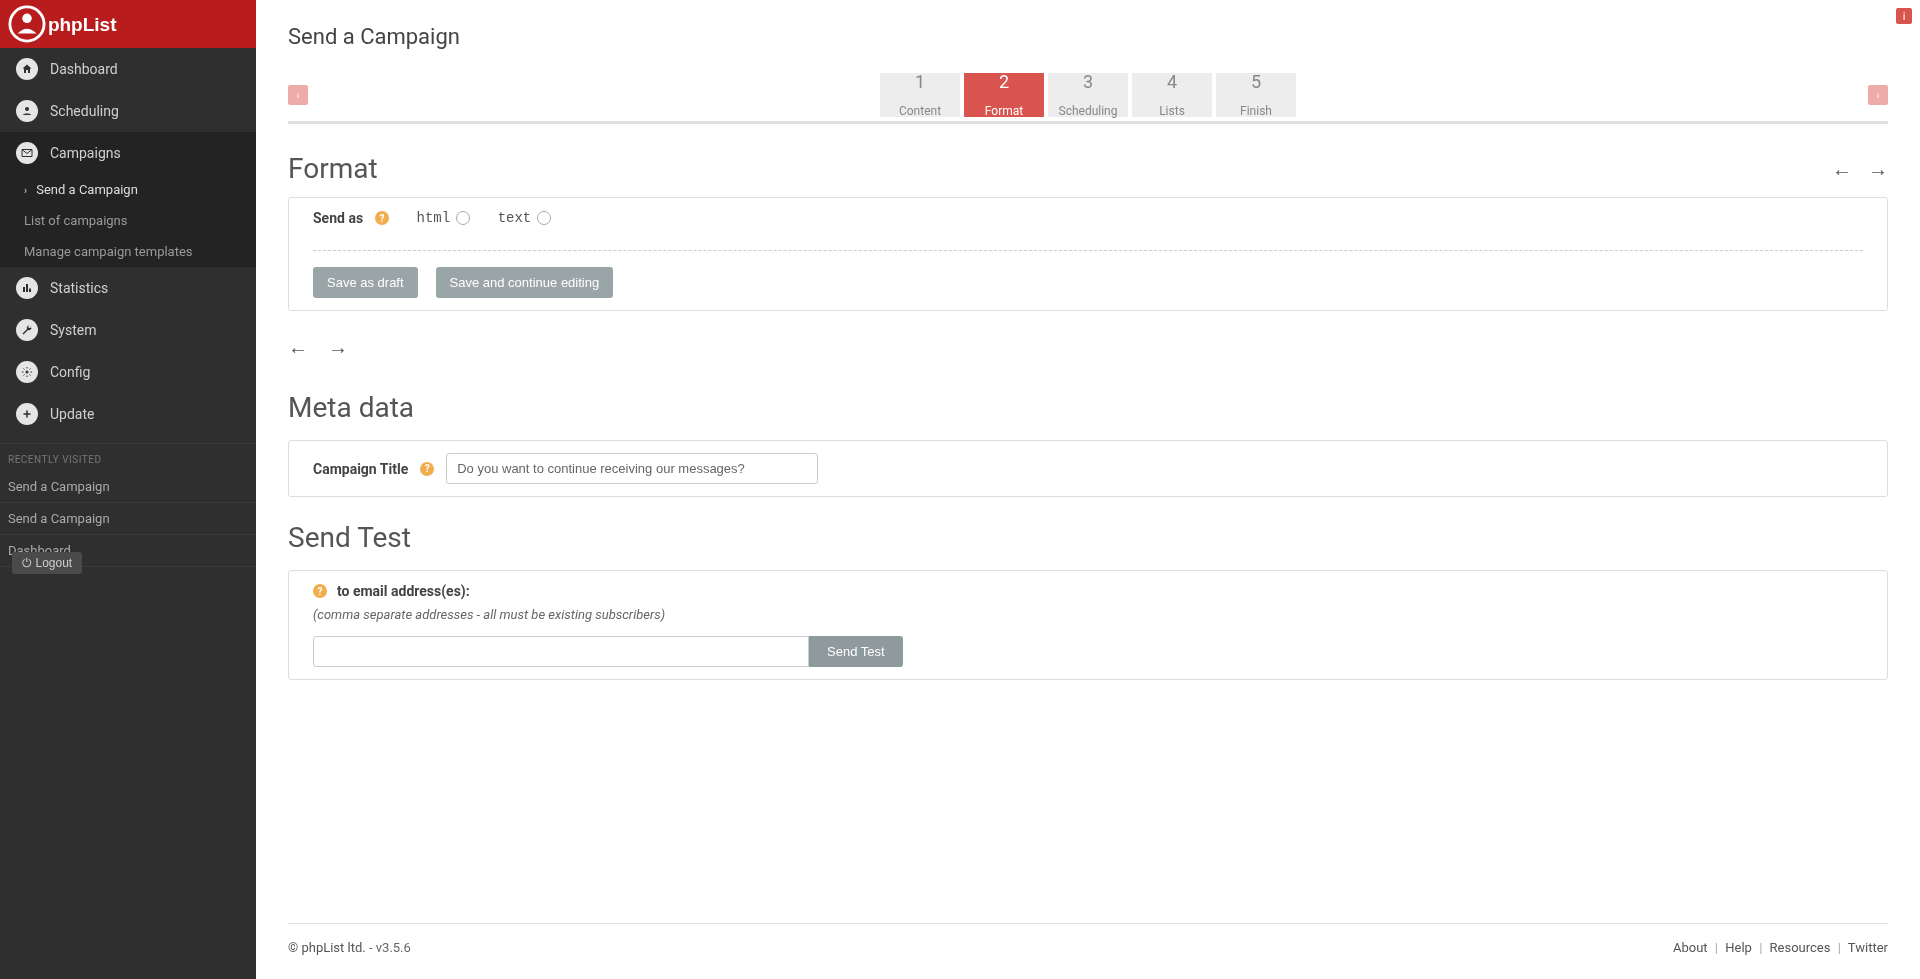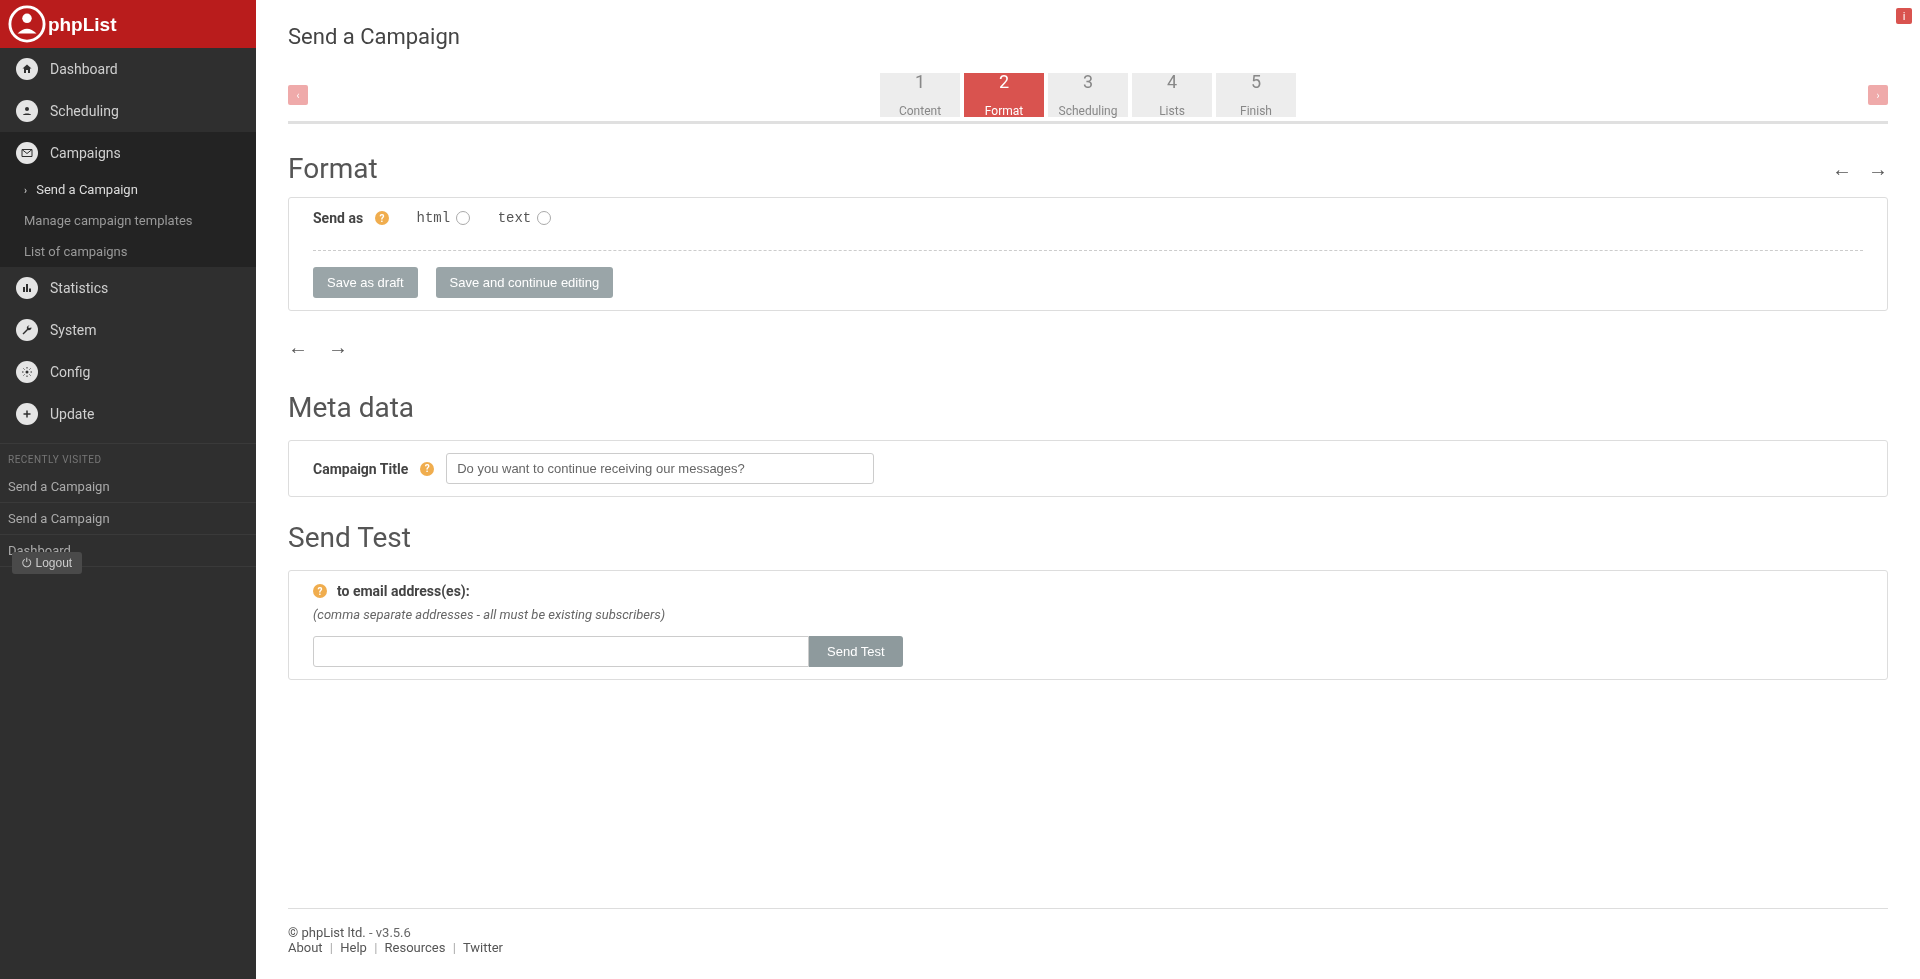--- a/index.html
+++ b/index.html
@@ -55,29 +55,29 @@
 .radio-dot { width: 14px; height: 14px; border: 1px solid #aaa; border-radius: 50%; background: #fff; }
 .dash-divider { border-top: 1px dashed #ccc; margin: 24px 0 16px; }
 .btn { background: #9aa5a8; border: none; color: #fff; padding: 8px 14px; font-size: 13px; border-radius: 3px; cursor: pointer; }
 .btn + .btn { margin-left: 14px; }
 
 .nav-arrows-below { display: flex; gap: 20px; margin: 8px 0 24px; color: #555; font-size: 20px; }
 .nav-arrows-below span { cursor: pointer; }
 
 .section-h2 { font-size: 28px; font-weight: 400; color: #555; margin: 8px 0 16px; }
 
-.text-input { border: 1px solid #ccc; border-radius: 3px; padding: 7px 10px; font-size: 13px; width: 428px; color: #666; }
+.text-input { border: 1px solid #ccc; border-radius: 3px; padding: 7px 10px; font-size: 13px; width: 372px; color: #666; }
 .test-input { width: 496px; }
 .hint { font-style: italic; color: #666; font-size: 13px; margin: 8px 0 14px; }
 .addr-label { font-weight: 700; color: #444; display: flex; align-items: center; gap: 10px; font-size: 14px; }
 .input-row { display: flex; }
 .send-test-btn { background: #8e9a9d; border: none; color: #fff; padding: 0 18px; font-size: 13px; cursor: pointer; border-radius: 0 3px 3px 0; }
 
 
-.footer { margin-top: auto; border-top: 1px solid #ddd; padding: 16px 0 24px; display: flex; justify-content: space-between; font-size: 13px; color: #666; flex-direction: column; }
+.footer { margin-top: auto; border-top: 1px solid #ddd; padding: 16px 0 24px; display: flex; justify-content: space-between; font-size: 13px; color: #666; }
 .footer a { color: #555; text-decoration: none; }
 .footer-links span.sep { margin: 0 4px; color: #aaa; }
 
 
 .ctx-help { position: fixed; top: 8px; right: 8px; width: 16px; height: 16px; background: #d9534f; border-radius: 2px; color: #fff; font-size: 11px; display: flex; align-items: center; justify-content: center; cursor: pointer; }
 </style>
 </head>
 <body>
 
 <div class="ctx-help">i</div>
@@ -117,24 +117,24 @@
         </svg>
       </span>
     <span>Campaigns</span>
   </div>
   <div class="subnav">
     <div class="subnav-item active">
       <span class="chev">›</span>
       <span>Send a Campaign</span>
     </div>
     <div class="subnav-item">
+      <span>List of campaigns</span>
+    </div>
+    <div class="subnav-item">
       <span>Manage campaign templates</span>
-    </div>
-    <div class="subnav-item">
-      <span>List of campaigns</span>
     </div>
   </div>
   <div class="nav-item">
     <span class="nav-icon">
         <svg viewBox="0 0 24 24">
           <path d="M4 20V10h4v10zm6 0V4h4v16zm6 0v-7h4v7z"></path>
         </svg>
       </span>
     <span>Statistics</span>
   </div>

